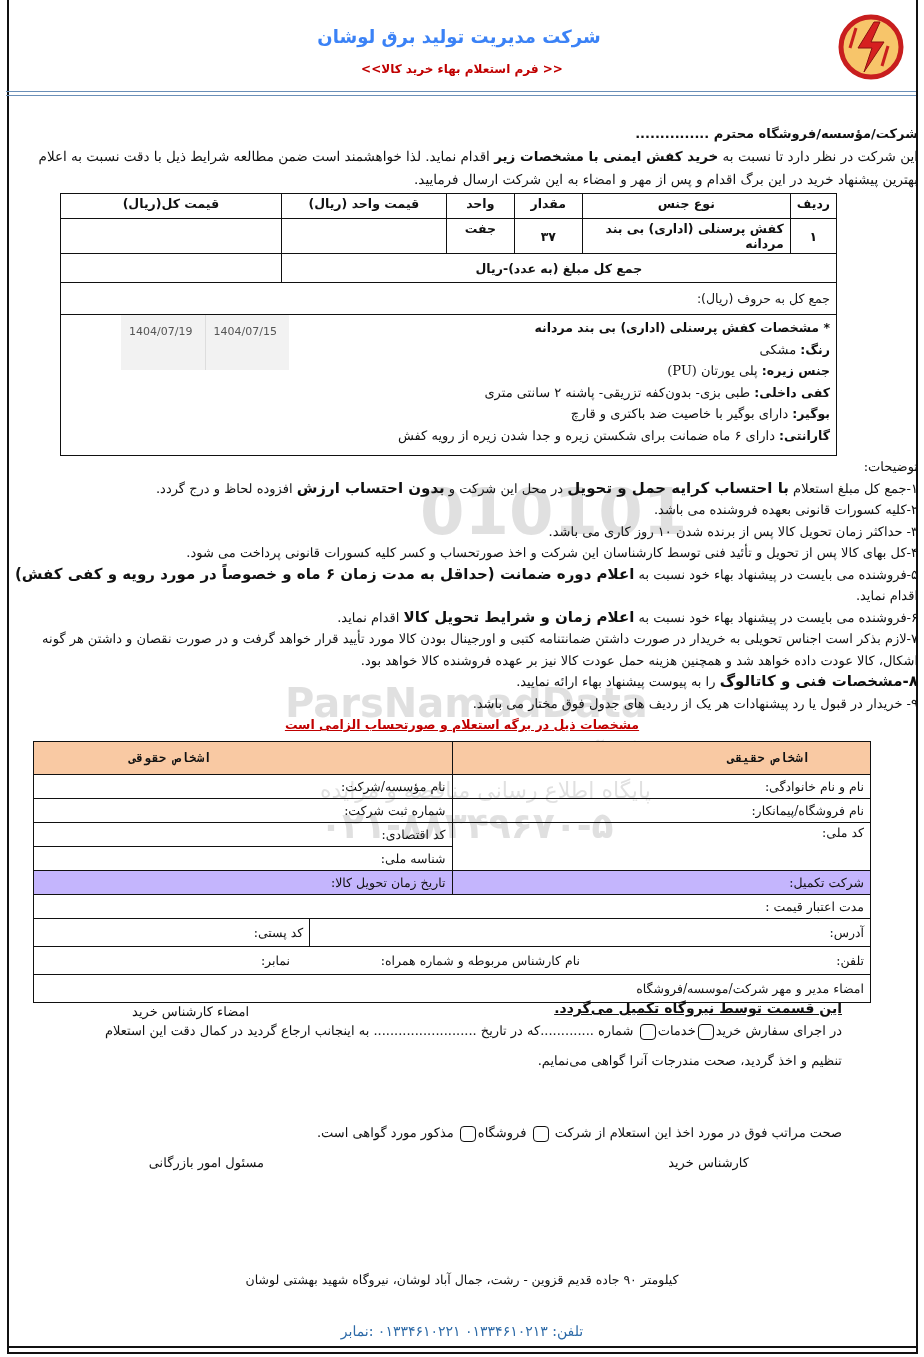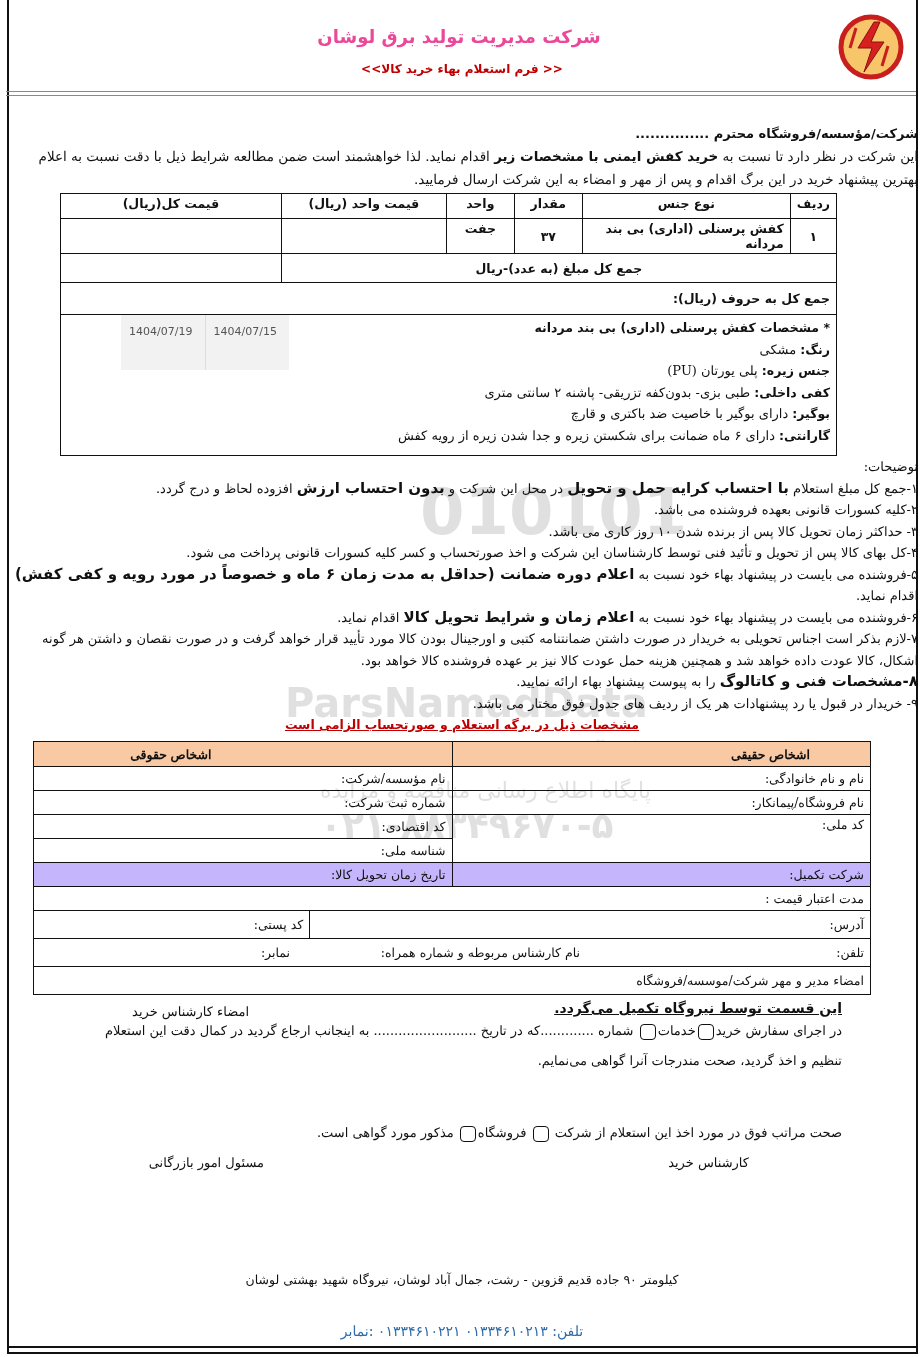--- a/index.html
+++ b/index.html
@@ -5,52 +5,52 @@
   * { box-sizing: border-box; margin: 0; padding: 0; }
   html, body { width: 924px; height: 1357px; background: #ffffff; overflow: hidden; }
   body { font-family: "DejaVu Serif", "Liberation Serif", serif; color: #111; position: relative; }
   .page { position: absolute; left: 7px; top: 0; width: 911px; height: 1354px;
           border-left: 2px solid #111; border-right: 2px solid #111; }
   .page-bottom { position: absolute; left: 7px; top: 1346px; width: 911px; height: 8px;
           border-top: 2px solid #111; border-bottom: 2px solid #111; }
   .header { position: absolute; top: 0; left: 0; width: 100%; height: 95px; }
   .logo { position: absolute; right: 20px; top: 14px; width: 66px; height: 66px; }
   .title { position: absolute; left: 0; width: 100%; top: 26px; text-align: center;
-           color: #ec4899; font-weight: bold; font-size: 18px; font-family: "DejaVu Sans", sans-serif; padding-right: 6px; }
+           color: #3b82f6; font-weight: bold; font-size: 18px; font-family: "DejaVu Sans", sans-serif; padding-right: 6px; }
   .subtitle { position: absolute; left: 0; width: 100%; top: 62px; text-align: center;
               color: #c00000; font-weight: bold; font-size: 12px; font-family: "DejaVu Sans", sans-serif; }
   .hr-top { position: absolute; left: 6px; right: 8px; top: 91px; height: 5px;
             border-top: 1px solid #6a8fb8; border-bottom: 1px solid #6a8fb8; }
   .rtl { direction: rtl; text-align: right; }
   .intro { position: absolute; right: 6px; left: 8px; top: 122px; font-size: 13.5px; line-height: 23px; }
   .intro .greet { font-weight: bold; font-family: "DejaVu Sans", sans-serif; font-size: 13px; }
   .intro b { font-family: "DejaVu Sans", sans-serif; }
   .u { }
   table { border-collapse: collapse; }
   .items { position: absolute; left: 60px; width: 777px; top: 193px; direction: rtl; font-size: 13.5px; }
   .items td, .items th { border: 1.5px solid #111; padding: 2px 6px; vertical-align: top; }
   .items th { font-weight: bold; text-align: center; height: 25px; font-family: "DejaVu Sans", sans-serif; font-size: 12.5px; }
   .items .row1 td { height: 33px; font-weight: bold; font-family: "DejaVu Sans", sans-serif; font-size: 12.5px; }
   .items .c { text-align: center; }
   .items .sumrow td { height: 29px; font-weight: bold; font-family: "DejaVu Sans", sans-serif; font-size: 12.5px; }
-  .items .wordsrow td { height: 32px; font-weight: bold; font-family: "DejaVu Sans", sans-serif; font-size: 12.5px; vertical-align: middle; }
+  .items .wordsrow td { height: 32px; font-weight: normal; font-family: "DejaVu Sans", sans-serif; font-size: 12.5px; vertical-align: middle; }
   .items .spec td { height: 141px; font-size: 13px; line-height: 21.5px; position: relative; }
   .spec-title { font-weight: bold; font-family: "DejaVu Sans", sans-serif; font-size: 12.5px; }
   .spec-label { font-weight: bold; font-family: "DejaVu Sans", sans-serif; font-size: 12.5px; }
   .stamp { position: absolute; top: 0; left: 60px; width: 168px; height: 55px; background: #f2f2f2;
            display: flex; direction: ltr; font-family: "DejaVu Sans", sans-serif; font-size: 11px; color: #555; }
   .stamp div { flex: 1; padding: 6px 8px; }
   .stamp div + div { border-left: 1px solid #ddd; }
   .notes { position: absolute; left: 8px; right: 6px; top: 456px; font-size: 13px; line-height: 21.5px; }
   .notes b { font-family: "DejaVu Sans", sans-serif; font-size: 15px; }
   .red-note { position: absolute; left: 0; width: 100%; top: 717px; text-align: center; font-size: 12.5px;
               color: #c00000; text-decoration: underline; font-weight: bold; font-family: "DejaVu Sans", sans-serif; }
   .vendor { position: absolute; left: 33px; width: 838px; top: 741px; direction: rtl; font-size: 12.5px; }
   .vendor td { border: 1.3px solid #111; padding: 2px 6px; height: 24px; vertical-align: middle; }
-  .vendor .hdr td { background: #f9c9a3; font-weight: bold; height: 25px; font-family: Liberation Sans, sans-serif; margin-left: 24px; }
+  .vendor .hdr td { background: #f9c9a3; font-weight: bold; height: 33px; font-family: Liberation Mono, monospace; margin-left: 24px; }
   .vendor .hdr td.r { padding-right: 60px; }
   .vendor .hdr td.l { padding-right: 240px; }
   .vendor .grey td { background: #c4b5fd; }
   .vendor .tall td { height: 28px; }
   .sec2 { position: absolute; left: 80px; right: 82px; top: 1000px; font-size: 13px; }
   .sec2-title { font-weight: bold; font-family: "DejaVu Sans", sans-serif; font-size: 14px; text-decoration: underline; }
   .line { line-height: 26px; }
   .cb { display: inline-block; width: 16px; height: 16px; border: 1.5px solid #111; border-radius: 4px; vertical-align: middle; margin: 0 2px; }
   .sig { position: absolute; font-size: 13px; }
   .footer-addr { position: absolute; left: 0; width: 100%; top: 1272px; text-align: center; font-size: 12.5px; }

